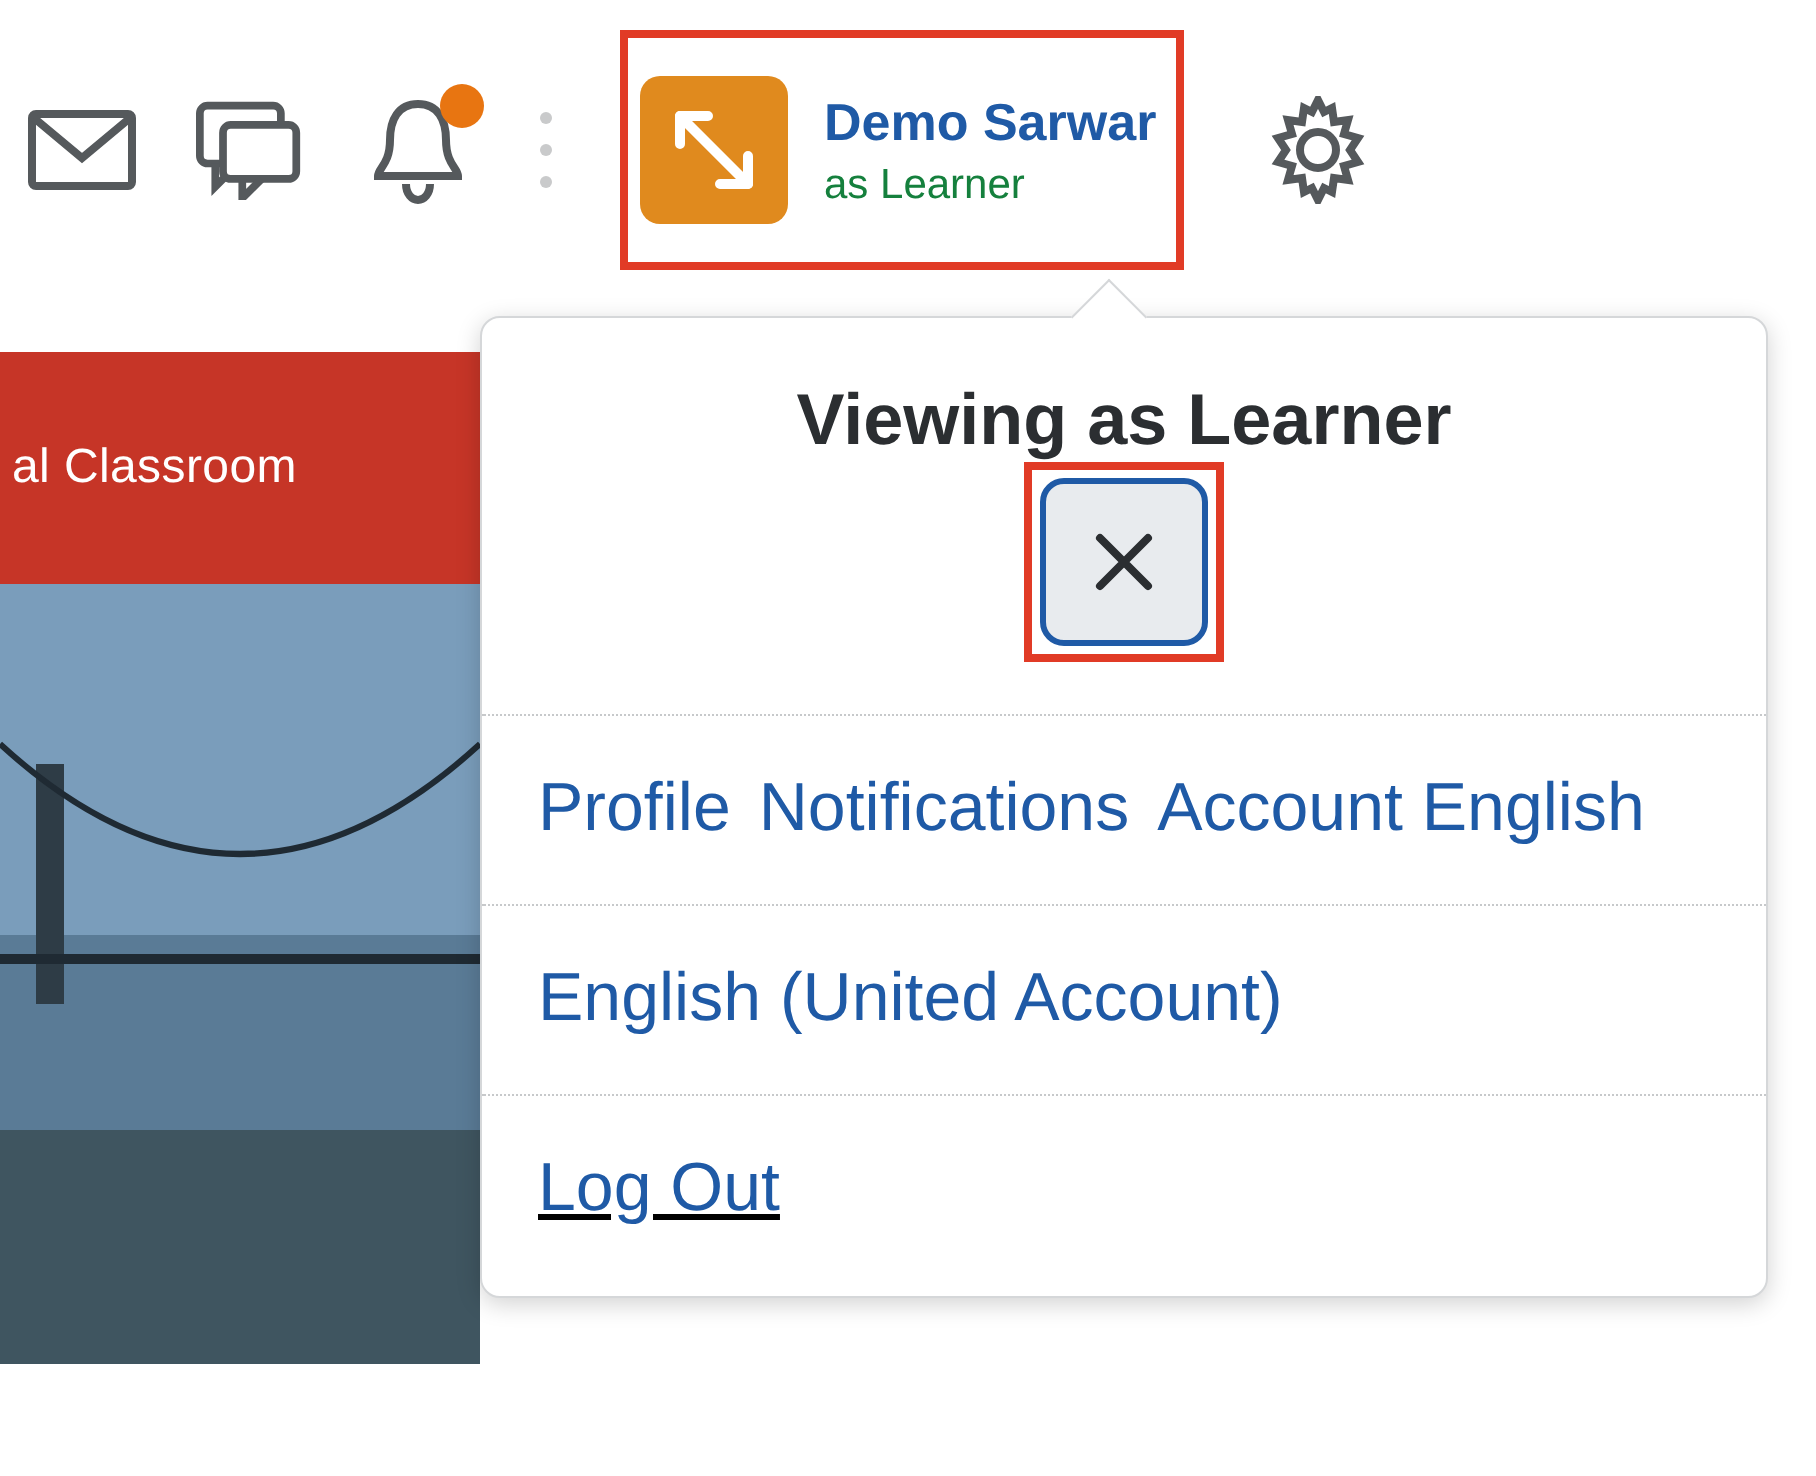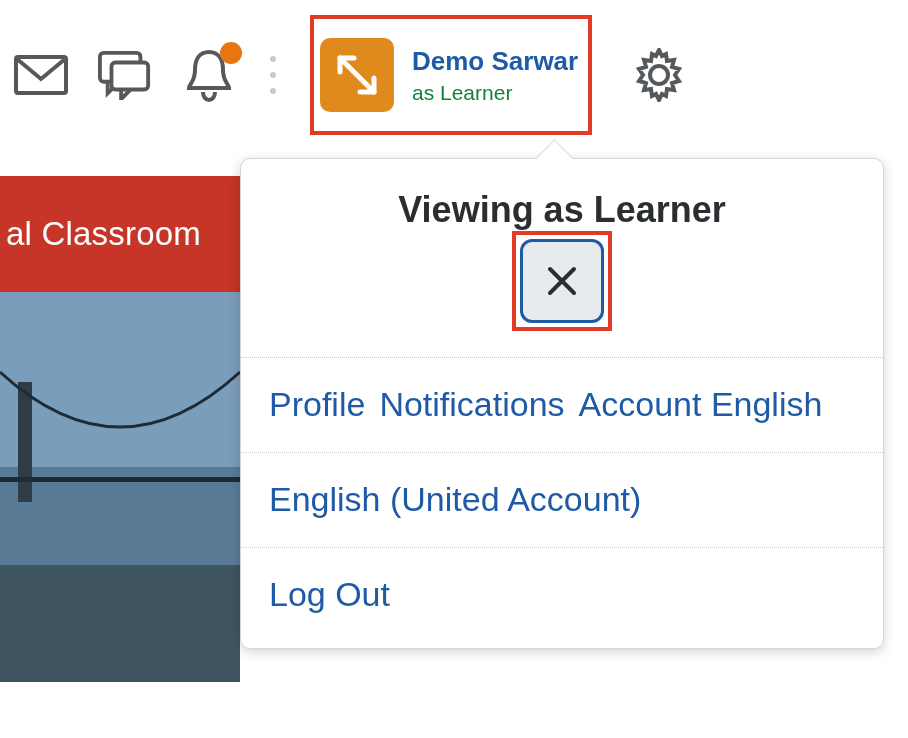--- a/index.html
+++ b/index.html
@@ -39,21 +39,21 @@
   }
   .user-text { display: flex; flex-direction: column; gap: 4px; }
   .user-name { color: #1f5aa6; font-weight: 700; font-size: 26px; }
   .user-role { color: #15803d; font-size: 21px; }
 
   .gear-btn { width: 58px; height: 58px; display:flex; align-items:center; justify-content:center; cursor:pointer; margin-left:8px;}
 
   
   .banner {
     position: absolute; top: 176px; left: 0; width: 240px; height: 116px;
-    background: #c63527; color: #fff; font-size: 33px; display:flex; align-items:center; padding-left: 6px;
+    background: #c63527; color: #fff; font-size: 24px; display:flex; align-items:center; padding-left: 6px;
     letter-spacing: .2px;
   }
 
   
   .course-img {
     position: absolute; top: 292px; left: 0; width: 240px; height: 390px;
     background: linear-gradient(#7a9dbb 0%, #7a9dbb 45%, #5a7b96 45%, #5a7b96 70%, #3f5560 70%, #3f5560 100%);
   }
   .bridge-tower { position:absolute; bottom:180px; left:18px; width:14px; height:120px; background:#2e3c46;}
   .bridge-cable { position:absolute; bottom:200px; left:0; width:240px; height:120px; }
@@ -81,21 +81,21 @@
   }
   .panel-title { font-size: 36px; font-weight: 700; color: #2b2e31; }
 
   .close-wrap { border: 4px solid #e13b26; padding: 4px; }
   .close-btn {
     width: 84px; height: 84px; background: #e8ebee; border: 3px solid #1f5aa6; border-radius: 12px;
     display:flex; align-items:center; justify-content:center; cursor:pointer;
   }
 
   .panel-section { padding: 24px 28px; border-bottom: 1px dotted #c7c9cb; display:flex; flex-direction:row; gap:14px;}
-  .panel-section:last-child { border-bottom: none; padding-bottom: 30px;}
+  .panel-section:last-child { border-bottom: none; padding-bottom: 30px; text-decoration: underline;}
   .panel-link { color: #1f5aa6; font-size: 34px; cursor: pointer; line-height:1.35;}
 </style>
 </head>
 <body>
 
 <div class="navbar">
 
   <div class="nav-icon">
     <svg width="54" height="40" viewBox="0 0 54 40" fill="none" stroke-width="4">
       <rect x="2" y="2" width="50" height="36" rx="2"></rect>

